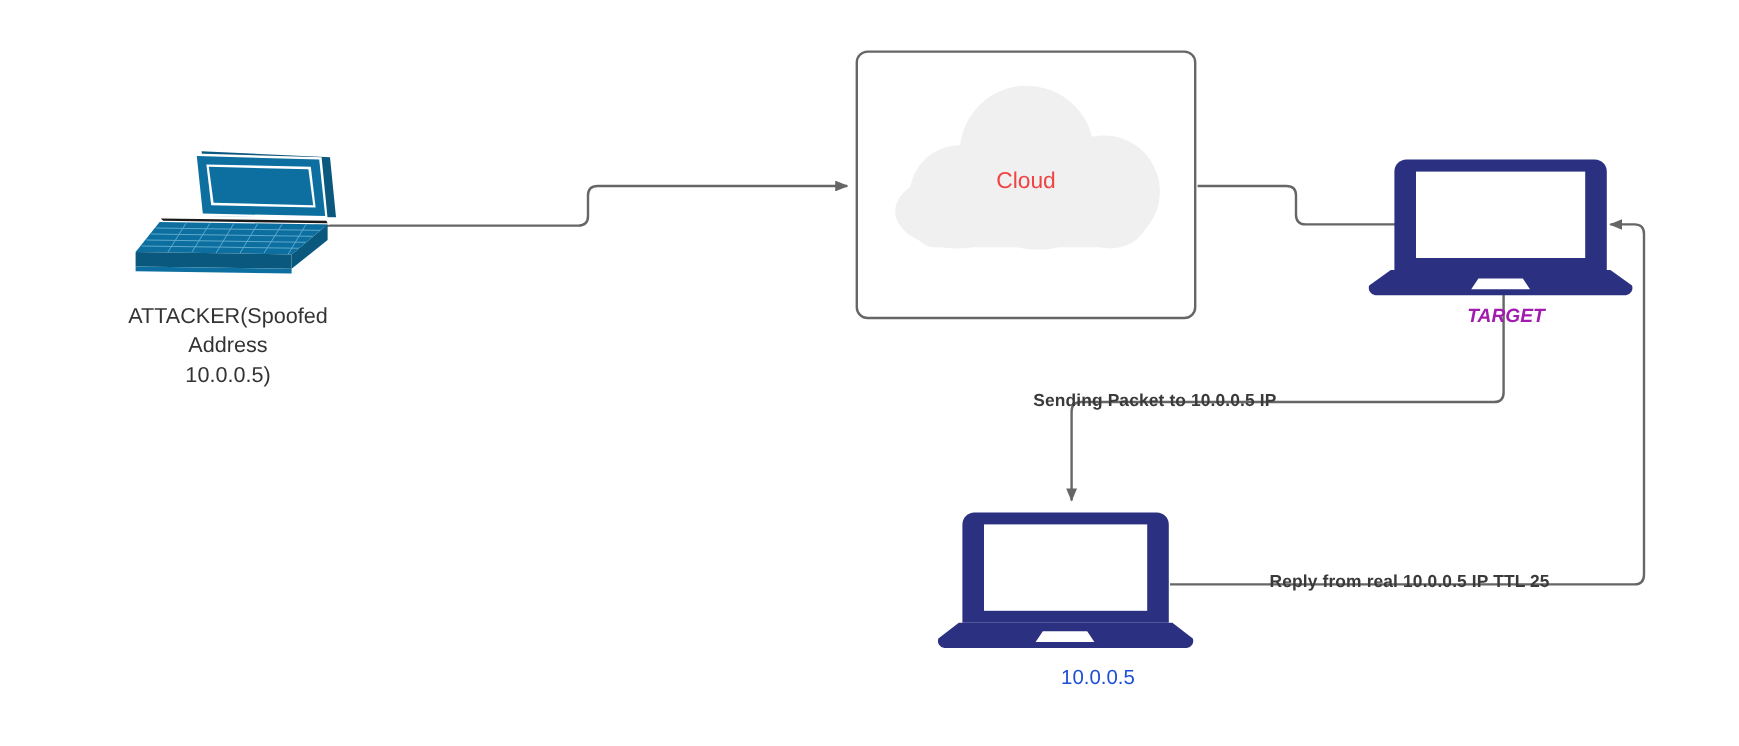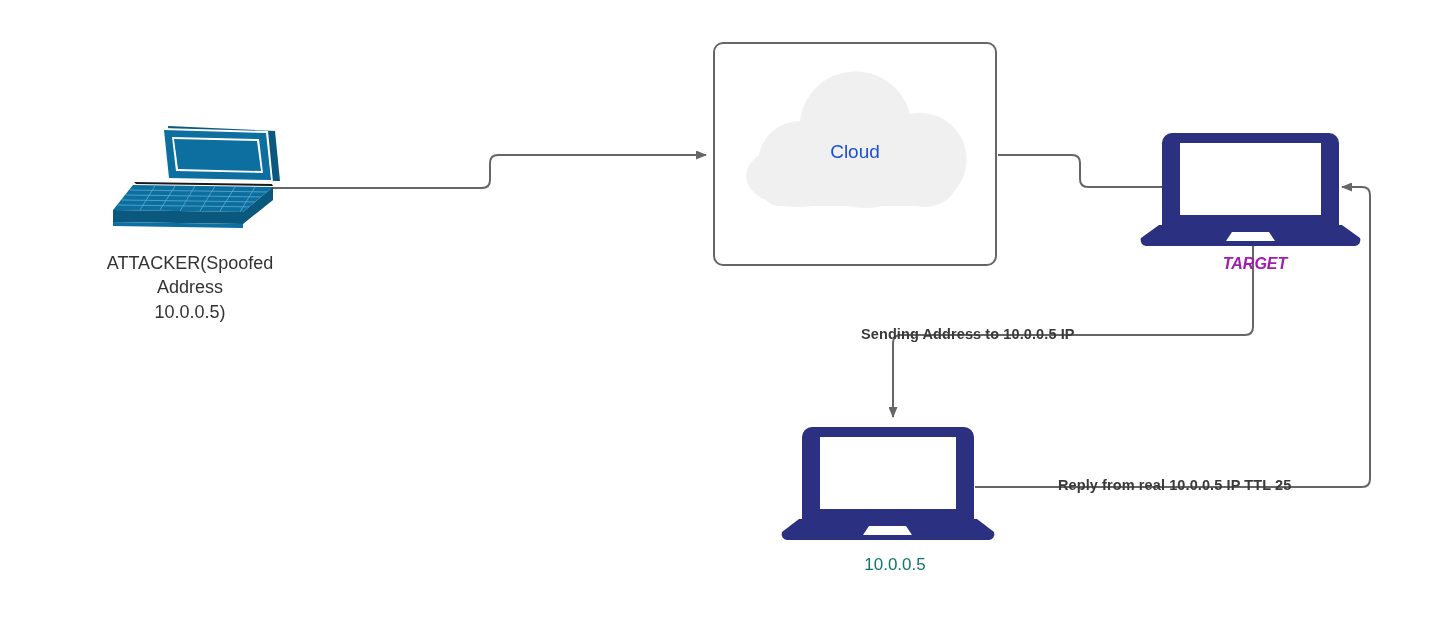--- a/index.html
+++ b/index.html
@@ -44,45 +44,45 @@
   .label-target {
     left: 1155px;
     top: 253px;
     width: 200px;
     font-size: 16px;
     font-weight: bold;
     font-style: italic;
     color: #a21caf;
   }
   .label-victim {
-    left: 800px;
+    left: 820px;
     top: 554px;
     width: 190px;
     font-size: 17px;
-    color: #0f766e;
+    color: #1d4ed8;
   }
   .edge-label {
     position: absolute;
     font-size: 14.5px;
     font-weight: bold;
     color: #3a3a3a;
     white-space: nowrap;
     letter-spacing: 0.1px;
   }
   .edge-label-1 { left: 291px; top: 194px; }
   .edge-label-2 { left: 861px; top: 326px; }
   .edge-label-3 { left: 1058px; top: 477px; }
   .cloud-text {
     position: absolute;
     left: 760px;
     top: 141px;
     width: 190px;
     text-align: center;
     font-size: 19px;
-    color: #1d4ed8;
+    color: #ef4444;
   }
 </style>
 </head>
 <body>
 
 <div id="canvas">
 
   <svg class="layer" viewBox="0 0 1449 622" width="1449" height="622">
     <defs>
       <marker id="arrow-right" markerWidth="11" markerHeight="9" refX="10" refY="4.5" orient="auto" markerUnits="userSpaceOnUse">
@@ -178,17 +178,17 @@
 
   <div class="node-label label-attacker">ATTACKER(Spoofed
 Address
 10.0.0.5)</div>
 
   <div class="node-label label-target">TARGET</div>
 
   <div class="node-label label-victim">10.0.0.5</div>
 
 
-  <div class="edge-label edge-label-2">Sending Address to 10.0.0.5 IP</div>
+  <div class="edge-label edge-label-2">Sending Packet to 10.0.0.5 IP</div>
 
   <div class="edge-label edge-label-3">Reply from real 10.0.0.5 IP TTL 25</div>
 
 </div>
 
 </body></html>

